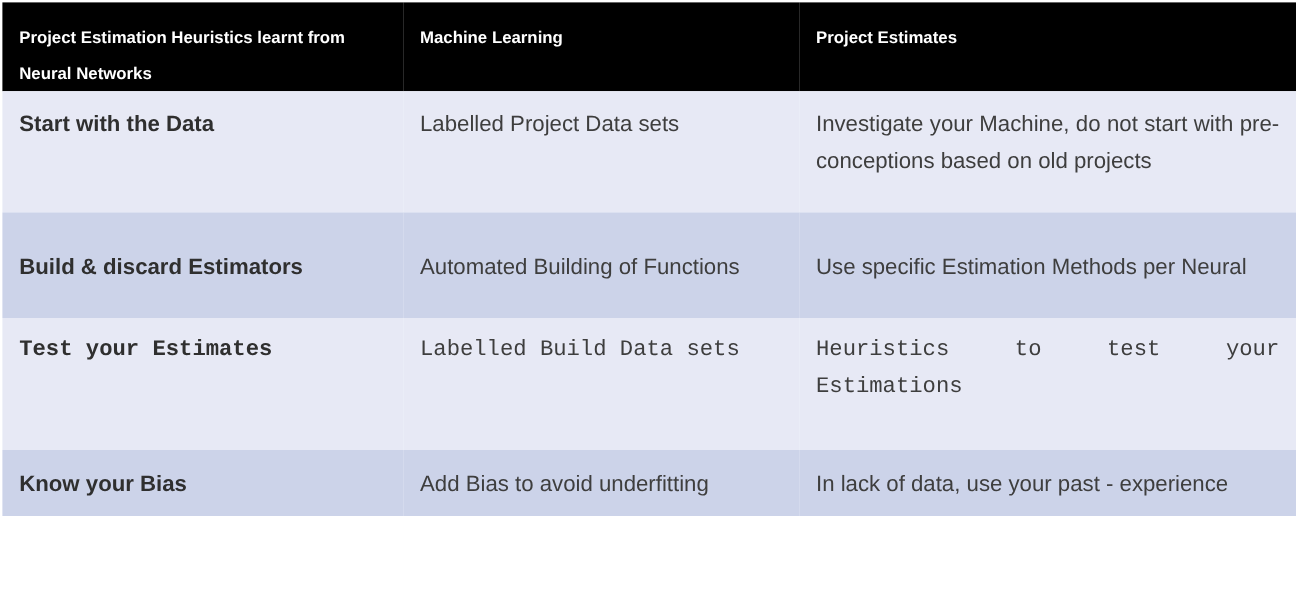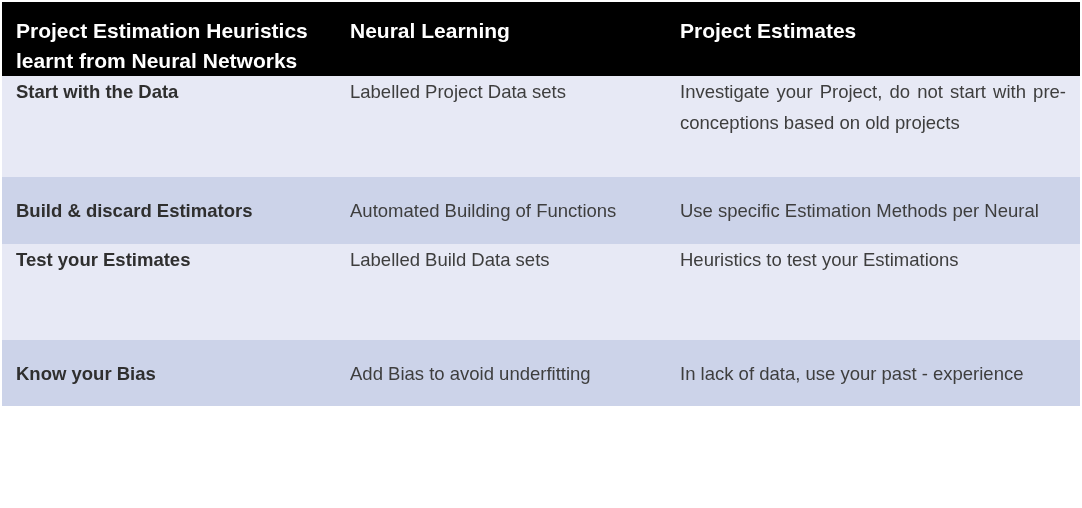--- a/index.html
+++ b/index.html
@@ -25,71 +25,71 @@
     padding: 0 14px;
     box-sizing: border-box;
     text-align: left;
   }
 
   thead tr { height: 73px; }
   th {
     background: #000000;
     color: #ffffff;
     font-weight: bold;
-    font-size: 21px;
+    font-size: 14px;
     line-height: 30px;
     vertical-align: top;
     padding-top: 14px;
   }
 
   tbody td {
     font-size: 18.5px;
     line-height: 31px;
     color: #3e3e3e;
     font-weight: normal;
   }
   td.col1 {
     font-weight: bold;
     color: #2f2f2f;
   }
   td.col3 { text-align: justify; }
 
   tr.light { background: #e7e9f5; }
   tr.dark  { background: #ccd3e9; }
 
-  tr.light td { vertical-align: top; }
+  tr.light td { vertical-align: top; padding-top: 11px; }
   tr.dark td  { vertical-align: middle; }
 
   tr.r1 { height: 101px; }
-  tr.r2 { height: 67px; margin-left: 35px; }
-  tr.r3 { height: 96px; }
-  tr.r4 { height: 66px; }
+  tr.r2 { height: 88px; margin-left: 35px; }
+  tr.r3 { height: 110px; font-family: Liberation Mono, monospace; }
+  tr.r4 { height: 55px; }
   tr.r5 { height: 94px; }
 </style>
 </head>
 <body>
 
 <table class="heuristics">
   <colgroup>
     <col class="c1">
     <col class="c2">
     <col class="c3">
   </colgroup>
   <thead>
     <tr class="header-row">
       <th>Project Estimation Heuristics learnt from Neural Networks</th>
-      <th>Neural Learning</th>
+      <th>Machine Learning</th>
       <th>Project Estimates</th>
     </tr>
   </thead>
   <tbody>
     <tr class="r1 light">
       <td class="col1">Start with the Data</td>
       <td class="col2">Labelled Project Data sets</td>
-      <td class="col3">Investigate your Project, do not start with pre-conceptions based on old projects</td>
+      <td class="col3">Investigate your Machine, do not start with pre-conceptions based on old projects</td>
     </tr>
     <tr class="r2 dark">
       <td class="col1">Build &amp; discard Estimators</td>
       <td class="col2">Automated Building of Functions</td>
       <td class="col3">Use specific Estimation Methods per Neural</td>
     </tr>
     <tr class="r3 light">
       <td class="col1">Test your Estimates</td>
       <td class="col2">Labelled Build Data sets</td>
       <td class="col3">Heuristics to test your Estimations</td>

